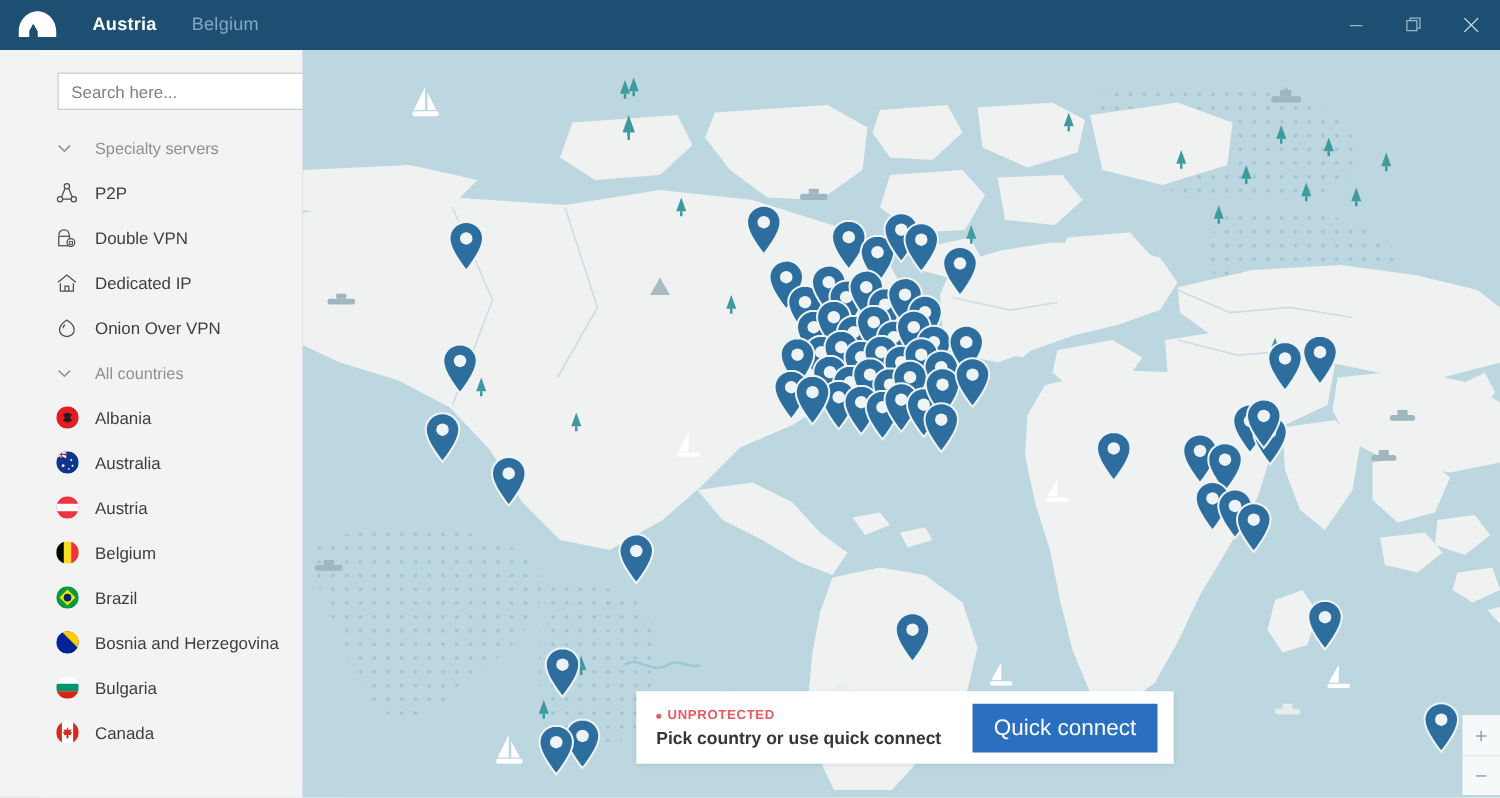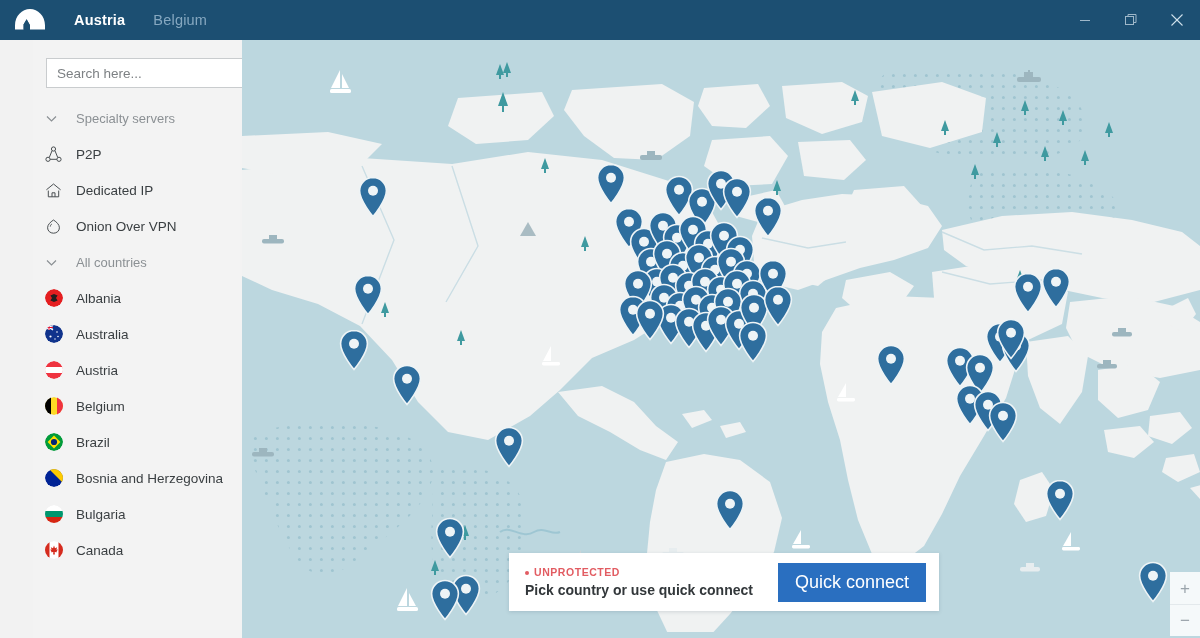--- a/index.html
+++ b/index.html
@@ -180,20 +180,31 @@
           <svg width="17" height="17" viewBox="0 0 17 17">
             <circle cx="8.5" cy="3" r="2.1" fill="none" stroke="#4a4f52" stroke-width="1"></circle>
             <circle cx="3" cy="13.3" r="2.1" fill="none" stroke="#4a4f52" stroke-width="1"></circle>
             <circle cx="14" cy="13.3" r="2.1" fill="none" stroke="#4a4f52" stroke-width="1"></circle>
             <path d="M7 4.8 L4.3 11.4 M10 4.8 L12.7 11.4 M5.1 13.3 L11.9 13.3" fill="none" stroke="#4a4f52" stroke-width="1"></path>
           </svg>
         </span>
         <span class="lbl">P2P</span>
       </div>
 
+      <div class="row">
+        <span class="ico">
+          <svg width="17" height="17" viewBox="0 0 17 17">
+            <path d="M2 6.2 C2 3.6 3.9 1.8 6.2 1.8 C8.5 1.8 10.4 3.6 10.4 6.2 L10.4 7" fill="none" stroke="#4a4f52" stroke-width="1"></path>
+            <rect x="2" y="7" width="8.6" height="7.6" fill="none" stroke="#4a4f52" stroke-width="1"></rect>
+            <circle cx="11.7" cy="12" r="3.1" fill="#f3f3f3" stroke="#4a4f52" stroke-width="1"></circle>
+            <rect x="10.4" y="11.3" width="2.6" height="2.2" fill="none" stroke="#4a4f52" stroke-width=".8"></rect>
+          </svg>
+        </span>
+        <span class="lbl">Double VPN</span>
+      </div>
 
       <div class="row">
         <span class="ico">
           <svg width="17" height="17" viewBox="0 0 17 17">
             <path d="M1.4 7.8 L8.5 2 L15.6 7.8" fill="none" stroke="#4a4f52" stroke-width="1"></path>
             <path d="M3.3 8.6 L3.3 14.8 L13.7 14.8 L13.7 8.6" fill="none" stroke="#4a4f52" stroke-width="1"></path>
             <path d="M7 14.8 L7 10.8 L10 10.8 L10 14.8" fill="none" stroke="#4a4f52" stroke-width="1"></path>
           </svg>
         </span>
         <span class="lbl">Dedicated IP</span>

